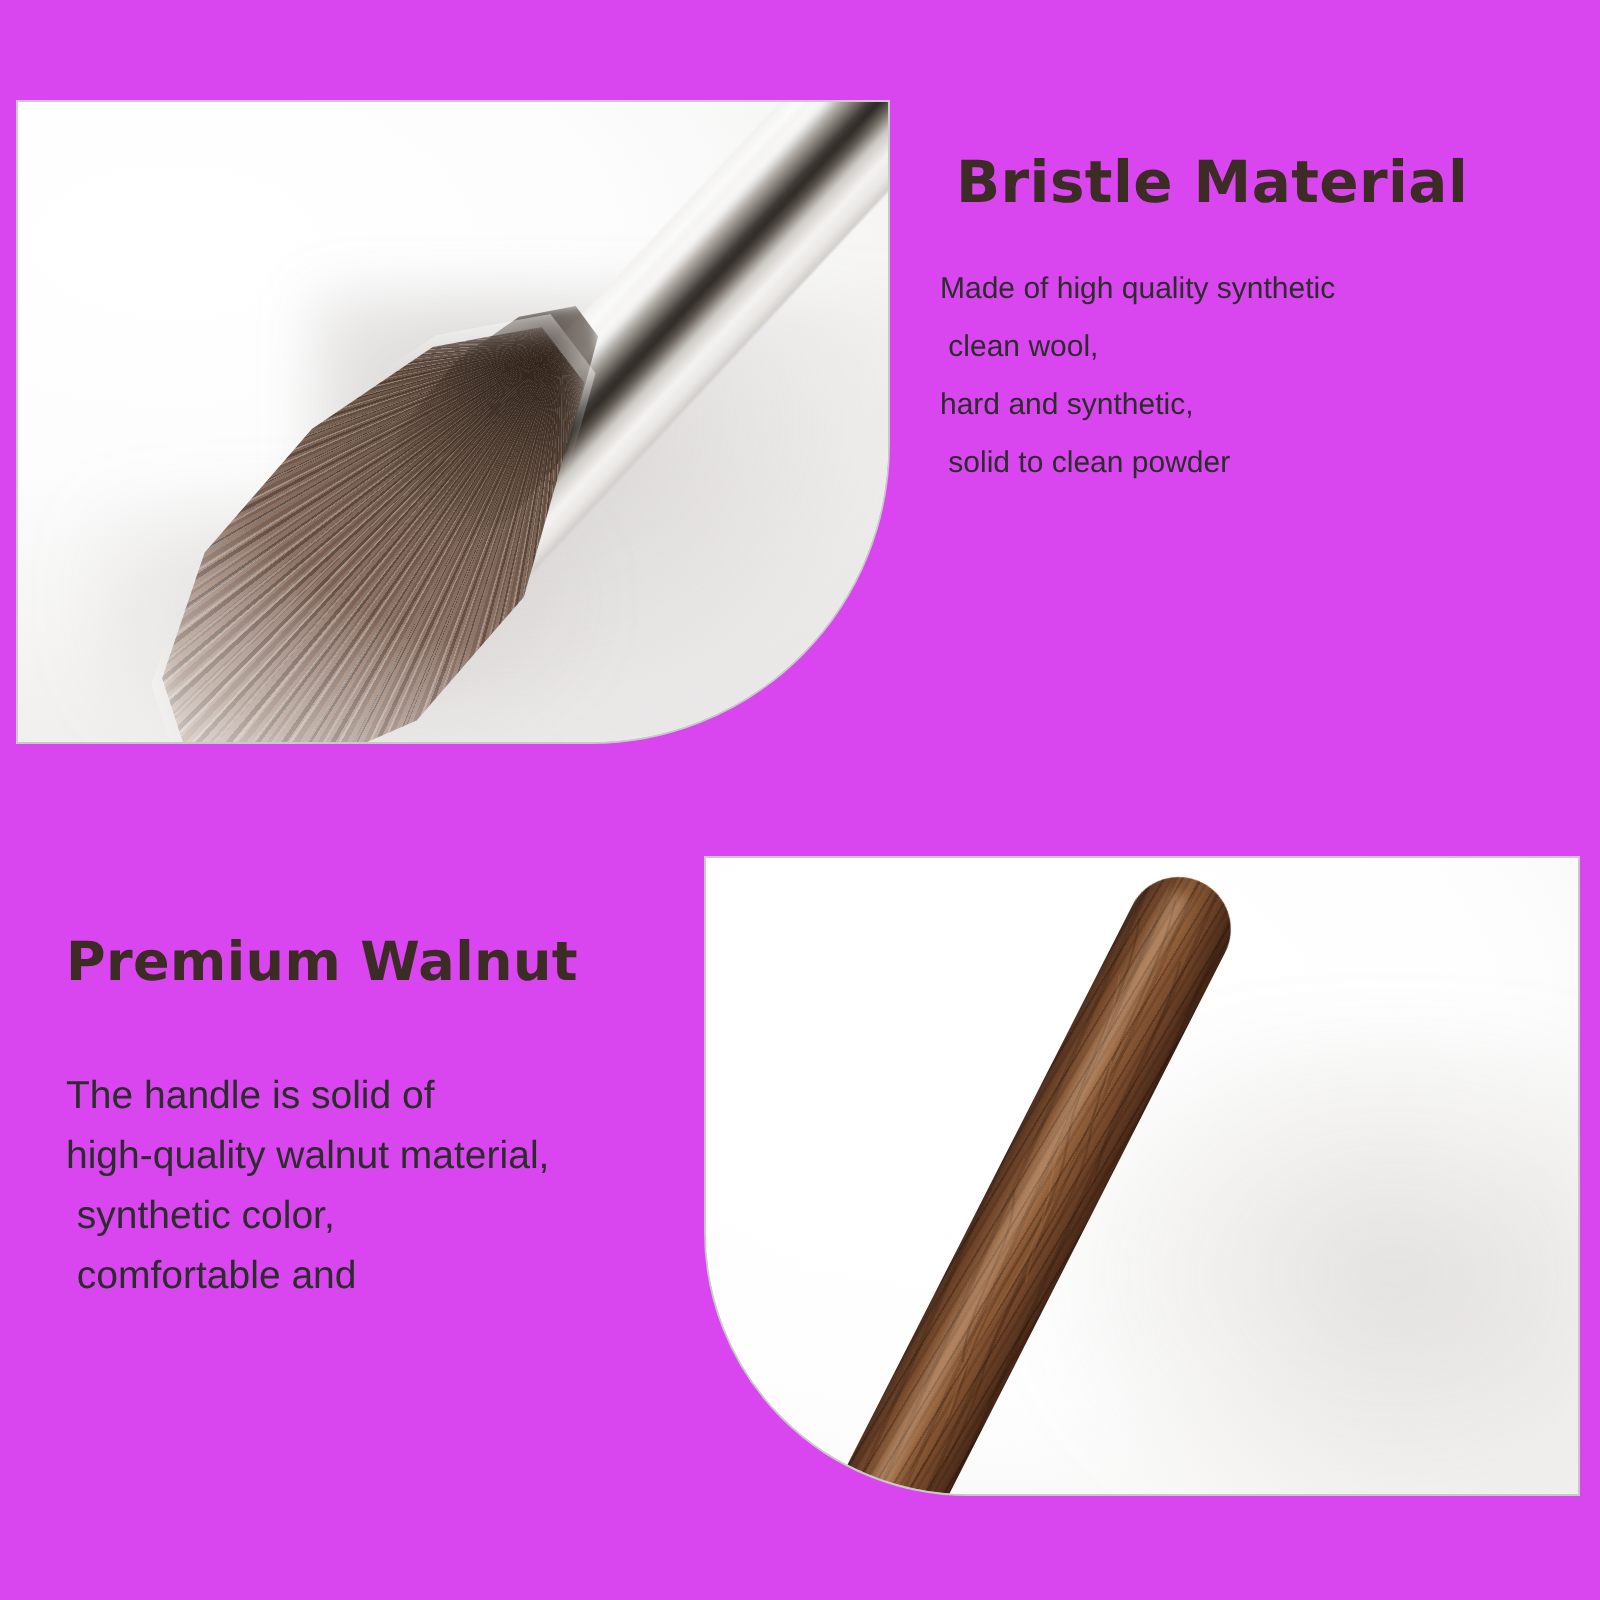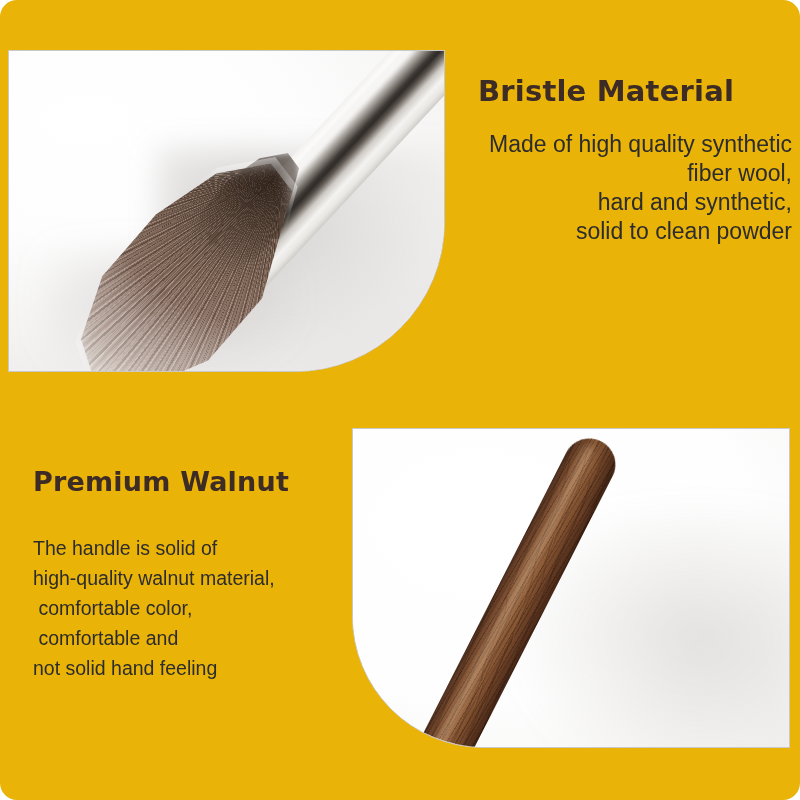--- a/index.html
+++ b/index.html
@@ -12,22 +12,21 @@
     height: 800px;
     position: relative;
     overflow: hidden;
     font-family: "DejaVu Sans", sans-serif;
     -webkit-font-smoothing: antialiased;
   }
 
   .page {
     position: absolute;
     inset: 0;
-    background: #eab308;
-    border-radius: 17px;
+    background: #d946ef;
   }
 
   
   .photo-panel {
     position: absolute;
     background: #ffffff;
     border: 1px solid #c9c9c9;
     overflow: hidden;
     box-sizing: border-box;
   }
@@ -291,21 +290,21 @@
     white-space: nowrap;
   }
   .body-lines {
     font-family: "Liberation Sans", sans-serif;
     color: #2c2c2c;
   }
   .body-lines .line { white-space: pre; }
 
   #text-bristle { left: 470px; top: 74px; width: 322px; }
   #text-bristle .heading { font-size: 29px; margin: 0 0 22px 8px; }
-  #text-bristle .body-lines { font-size: 23px; line-height: 29px; text-align: right; }
+  #text-bristle .body-lines { font-size: 15px; line-height: 29px; }
 
   #text-walnut { left: 33px; top: 466px; width: 320px; }
   #text-walnut .heading { font-size: 27px; margin: 0 17px 36px 0; }
   #text-walnut .body-lines { font-size: 19.5px; line-height: 30px; }
 </style>
 </head>
 <body>
 
 <div class="page">
 
@@ -327,34 +326,33 @@
         <div class="bristle-tips-fade"></div>
         <div class="bristle-edge-soft"></div>
       </div>
     </div>
   </div>
 
   <div class="text-block" id="text-bristle">
     <div class="heading">Bristle Material</div>
     <div class="body-lines">
       <div class="line">Made of high quality synthetic</div>
-      <div class="line"> fiber wool,</div>
+      <div class="line"> clean wool,</div>
       <div class="line">hard and synthetic,</div>
       <div class="line"> solid to clean powder</div>
     </div>
   </div>
 
   <div class="text-block" id="text-walnut">
     <div class="heading">Premium Walnut</div>
     <div class="body-lines">
       <div class="line">The handle is solid of</div>
       <div class="line">high-quality walnut material,</div>
-      <div class="line"> comfortable color,</div>
+      <div class="line"> synthetic color,</div>
       <div class="line"> comfortable and</div>
-      <div class="line">not solid hand feeling</div>
     </div>
   </div>
 
   <div class="photo-panel" id="panel-walnut">
     <div class="photo-inner">
       <div class="walnut-bg"></div>
       <div class="walnut-shadow"></div>
 
       <div class="handle"></div>
       <div class="handle-grain"></div>

